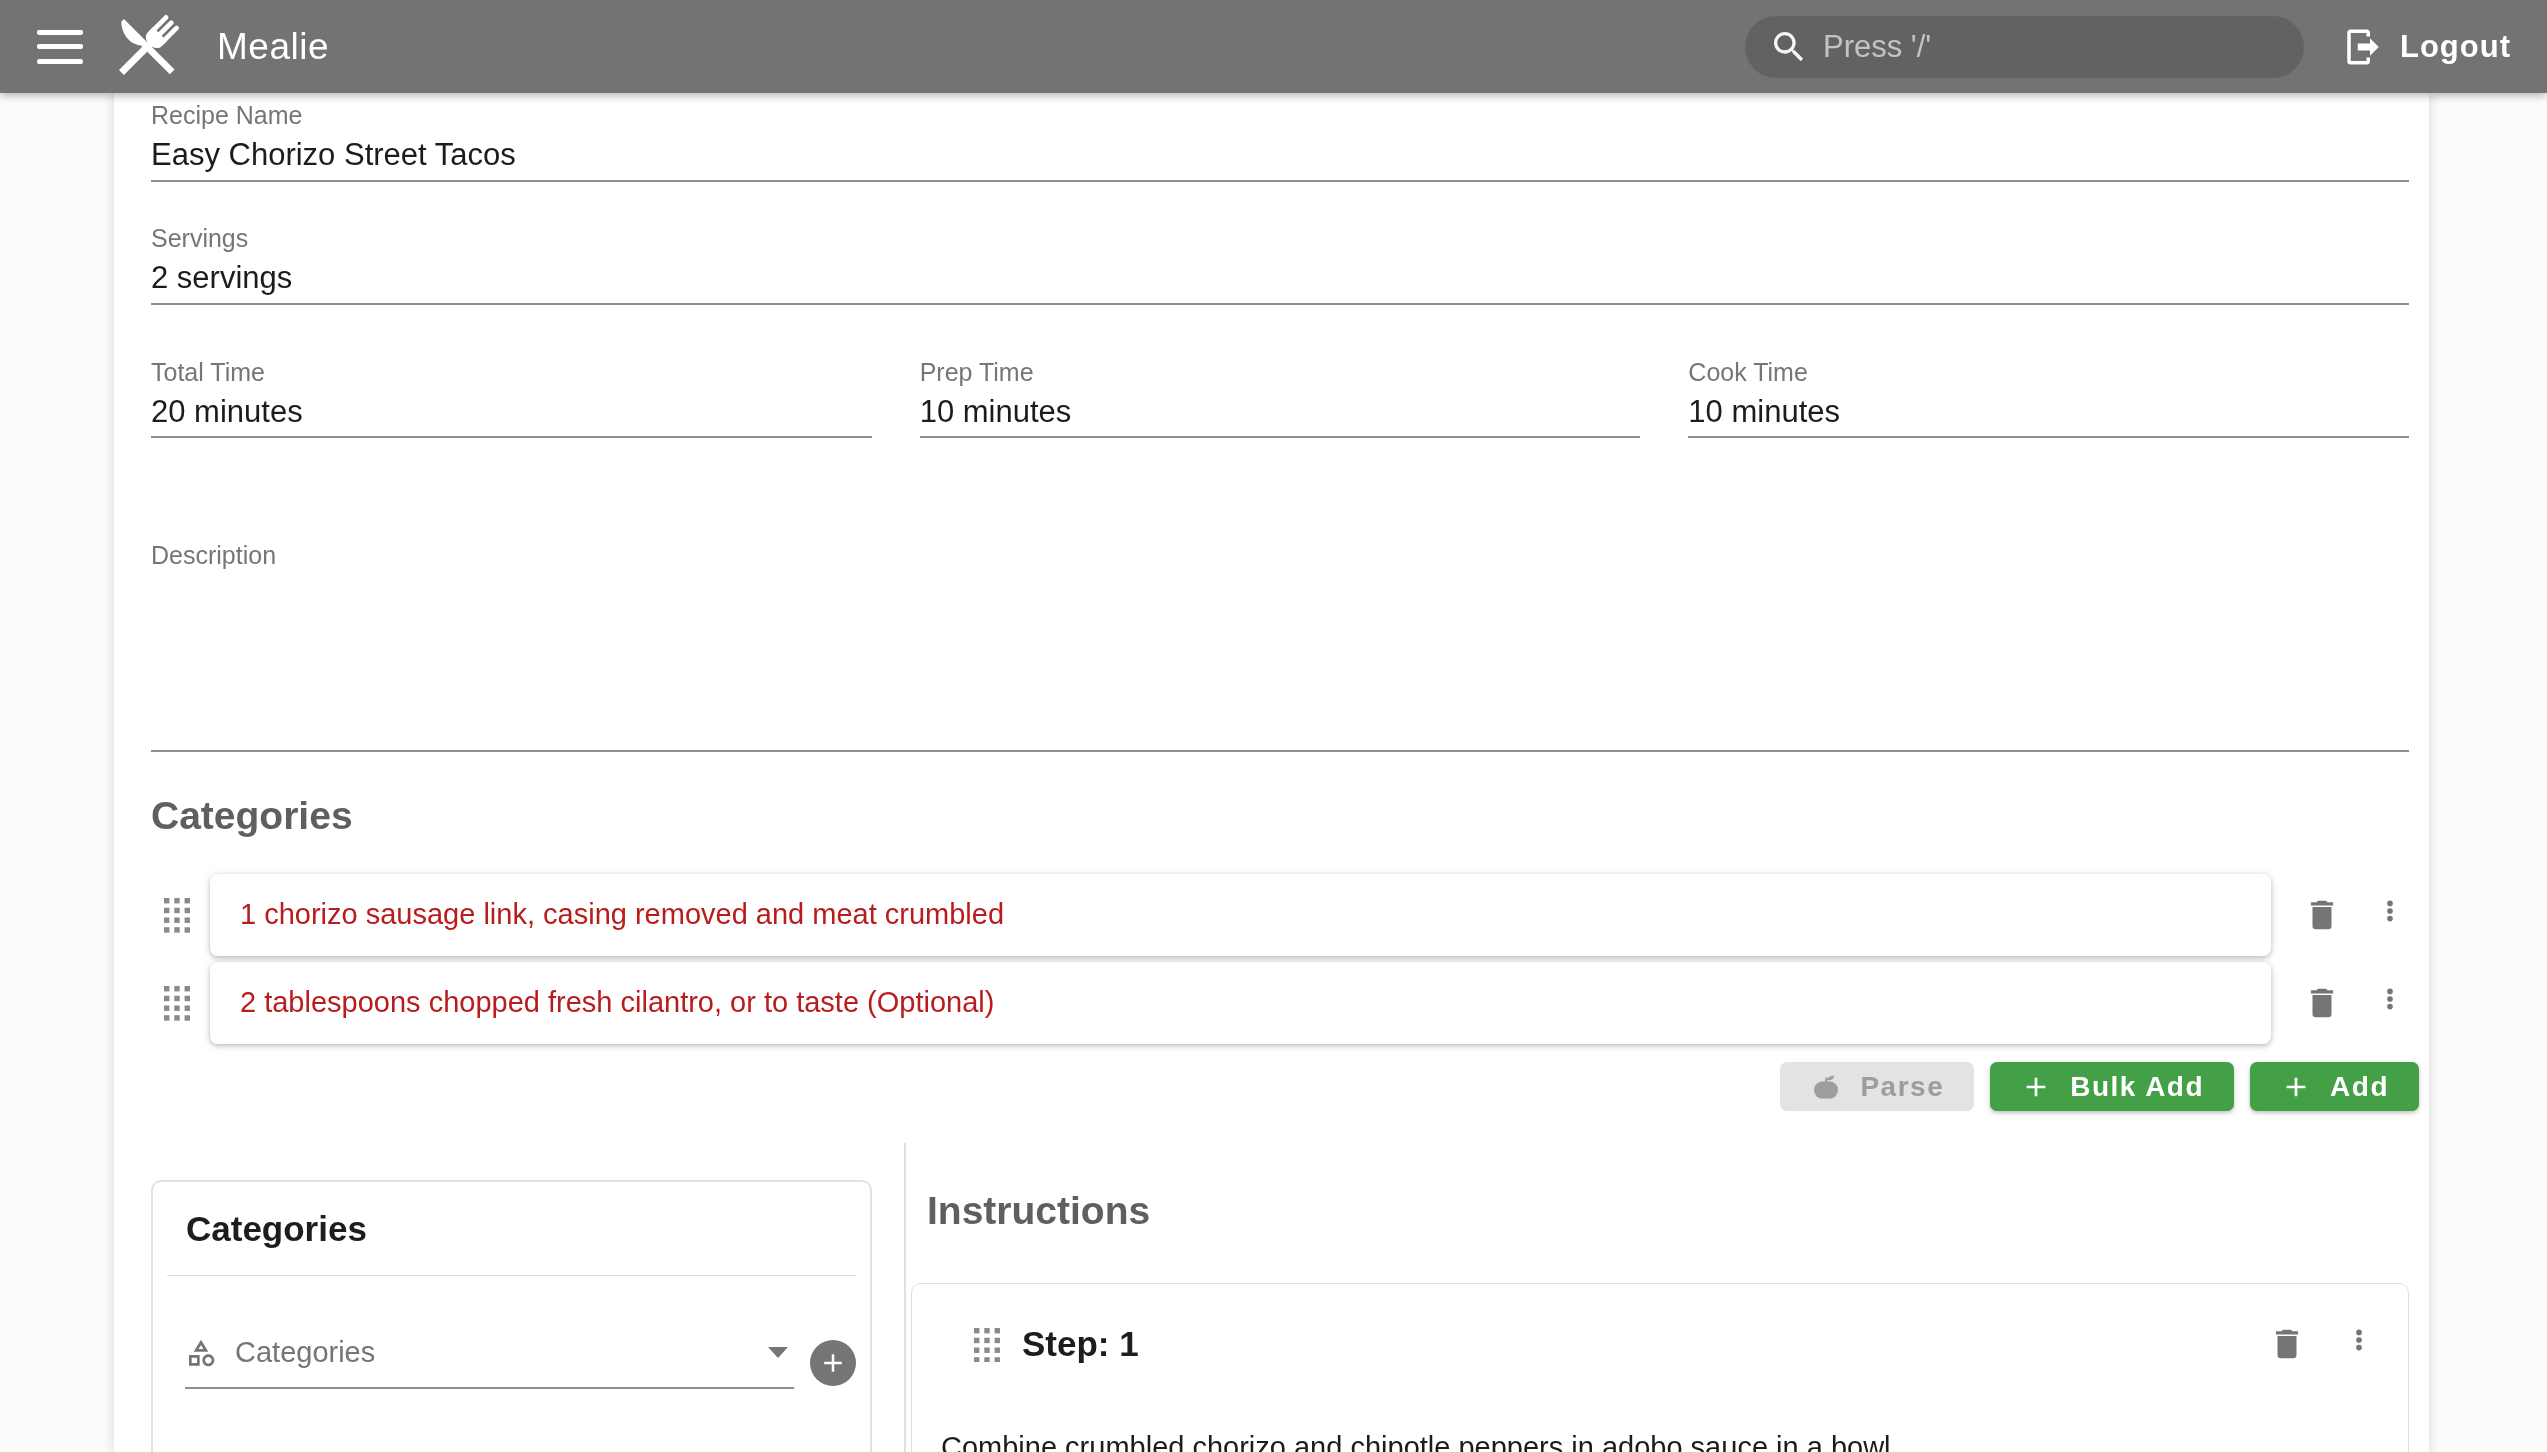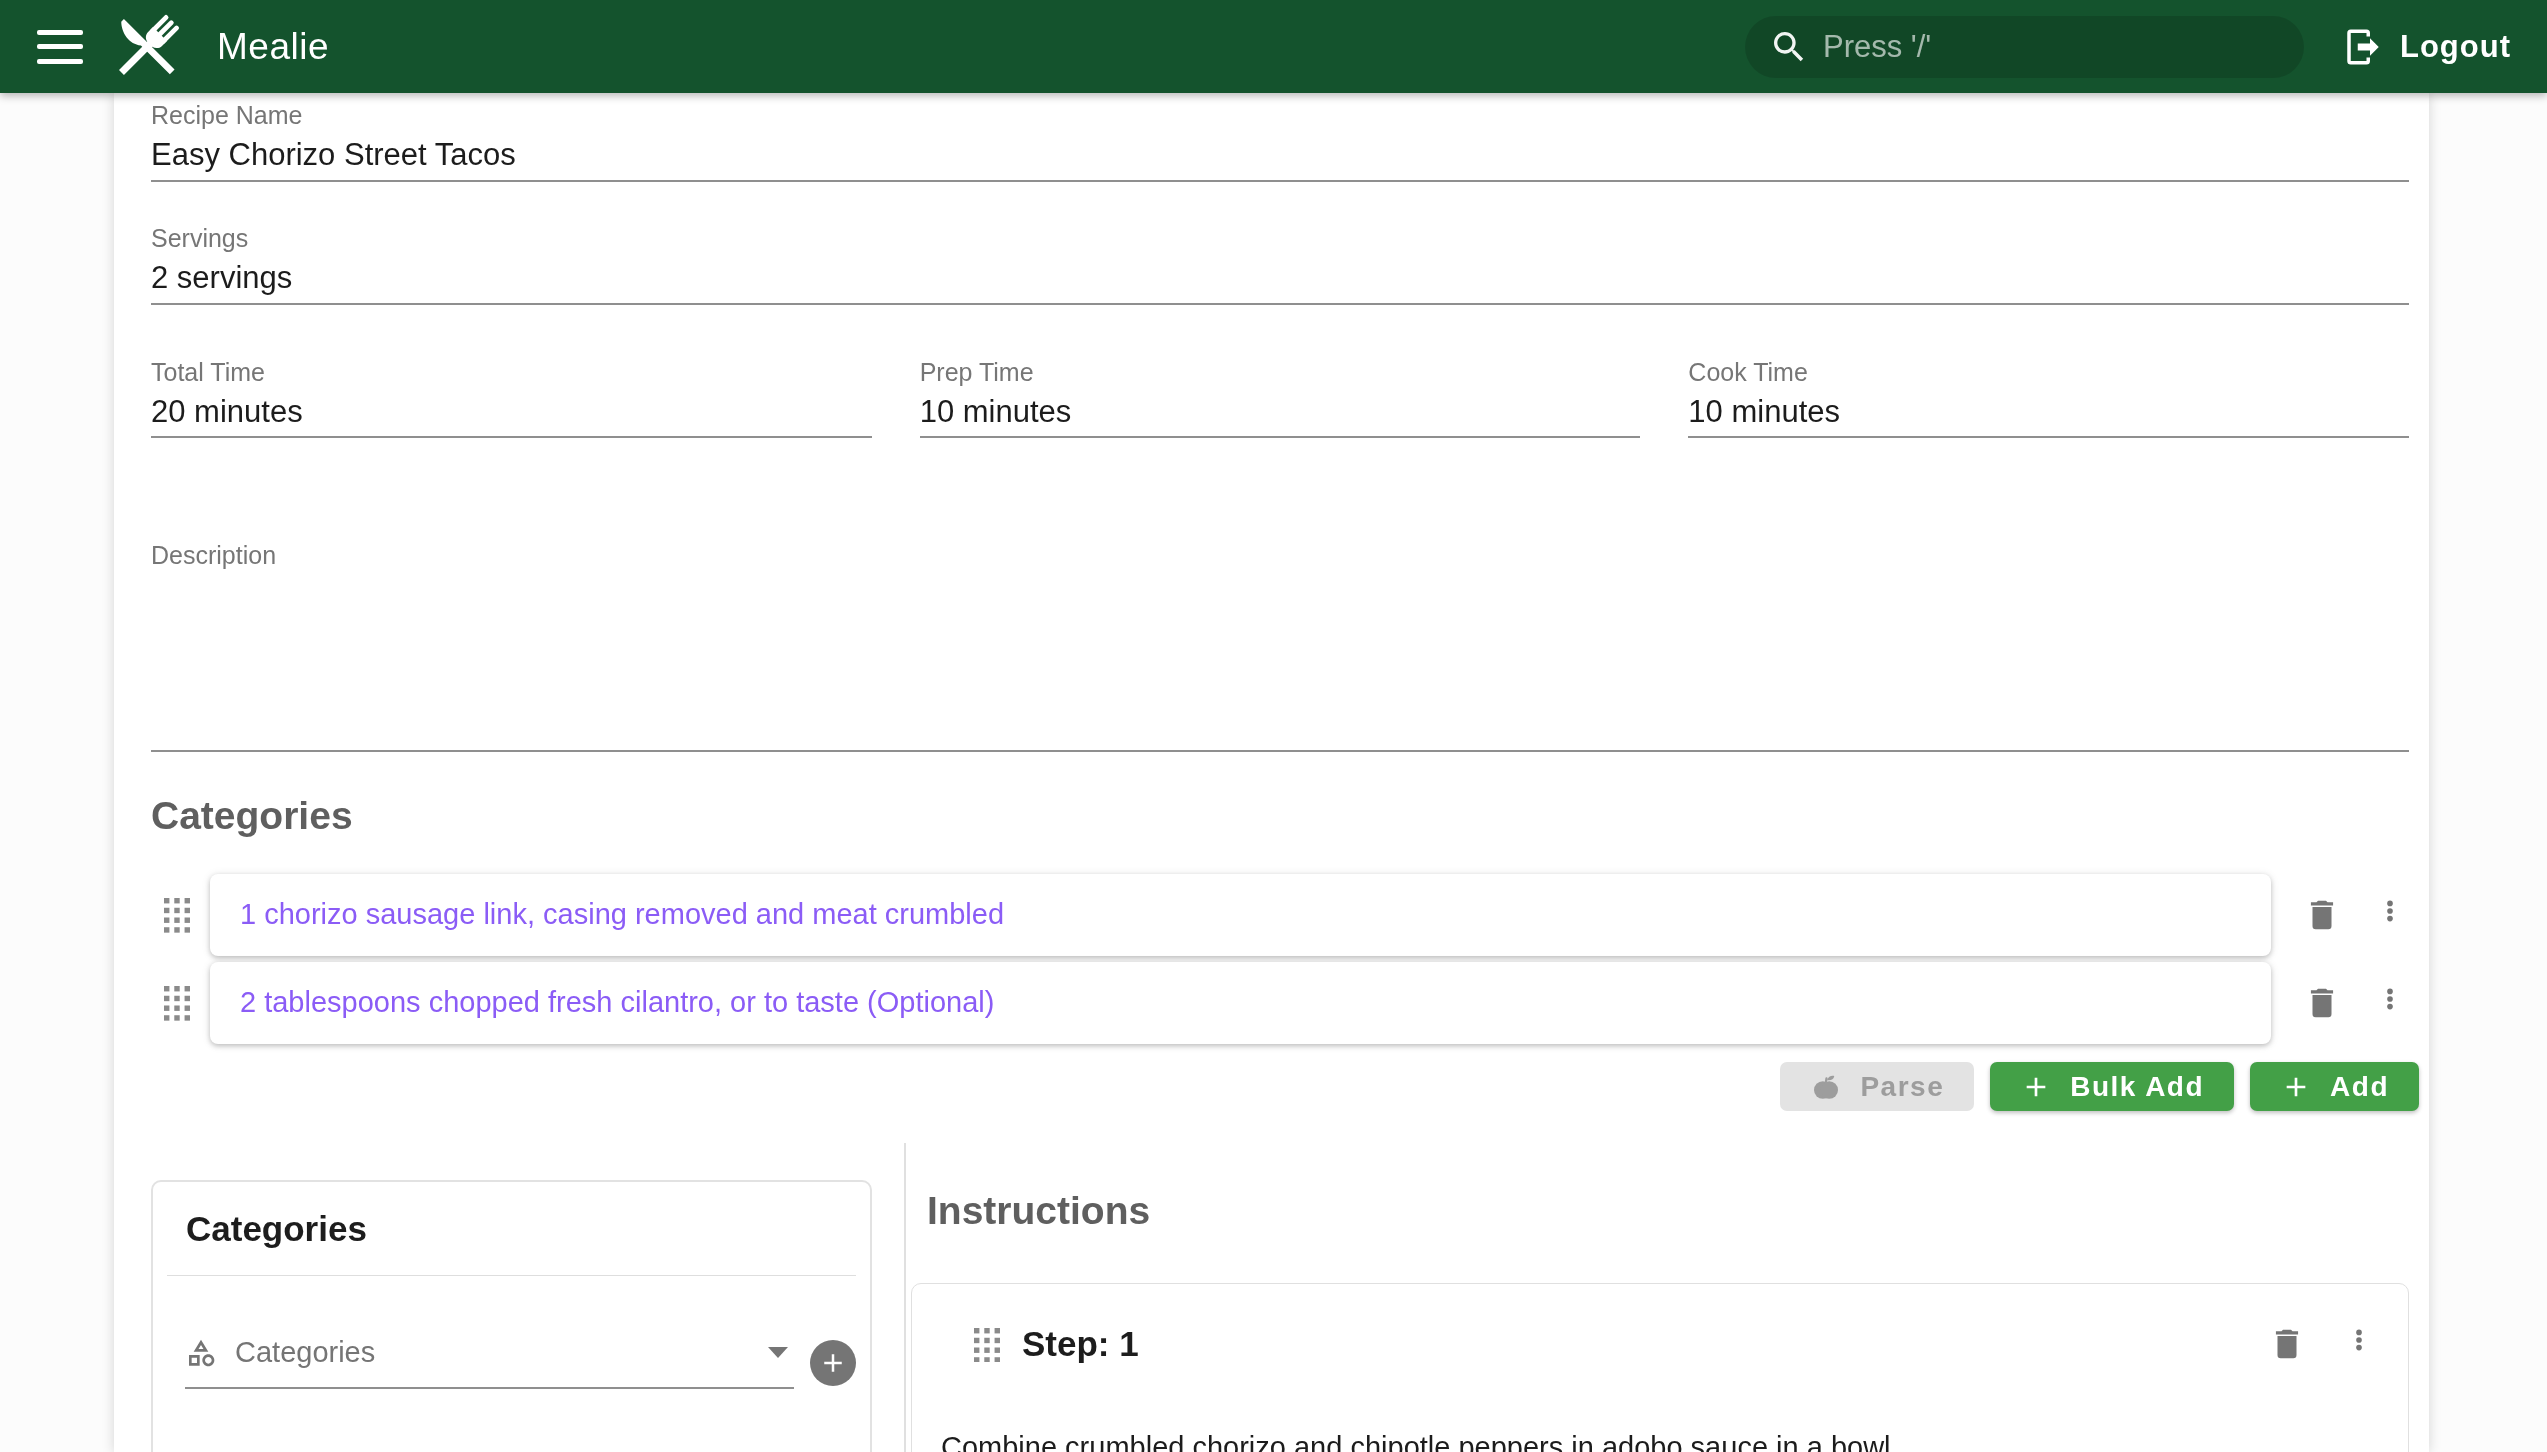--- a/index.html
+++ b/index.html
@@ -5,21 +5,21 @@
   html,body{margin:0;padding:0;}
   body{
     width:2547px;height:1453px;overflow:hidden;position:relative;
     background:#fcfcfc;
     font-family:"Liberation Sans","DejaVu Sans",sans-serif;
     -webkit-font-smoothing:antialiased;
   }
   
   .app-bar{
     position:absolute;top:0;left:0;right:0;height:93px;
-    background:#14532d;display:flex;align-items:center;
+    background:#737373;display:flex;align-items:center;
     box-shadow:0 3px 8px rgba(0,0,0,.28);z-index:20;
   }
   .hamburger{margin-left:37px;width:46px;height:34px;display:flex;flex-direction:column;justify-content:space-between;cursor:pointer;background:none;border:none;padding:0;}
   .hamburger span{display:block;height:5px;border-radius:2px;background:#fff;}
   .logo{width:76px;height:76px;margin-left:26px;color:#fff;}
   .app-title{color:#fff;font-size:37px;font-weight:500;letter-spacing:0.5px;margin-left:32px;}
   .bar-spacer{flex:1;}
   .search-pill{
     width:559px;height:62px;border-radius:33px;background:rgba(0,0,0,.14);
     display:flex;align-items:center;padding:0 10px 0 24px;box-sizing:border-box;cursor:text;
@@ -52,21 +52,21 @@
   .section-heading{position:absolute;left:37px;margin:0;font-size:39px;line-height:48px;font-weight:700;color:#5f5f5f;}
   .ingredients-heading{top:699px;}
 
   
   .ing-rows{position:absolute;top:780px;left:37px;right:20px;}
   .ing-row{display:flex;align-items:center;height:83px;margin-bottom:5px;}
   .drag-handle{width:26px;height:33px;color:#8a8a8a;margin-left:13px;flex:0 0 auto;cursor:grab;}
   .ing-card{
     flex:1;margin-left:20px;height:82px;background:#fff;border-radius:8px;
     box-shadow:0 2px 5px rgba(0,0,0,.2),0 1px 10px rgba(0,0,0,.1);
-    display:flex;align-items:center;padding:0 30px;font-size:29px;color:#8b5cf6;
+    display:flex;align-items:center;padding:0 30px;font-size:29px;color:#b91c1c;
     white-space:nowrap;overflow:hidden;cursor:text;
   }
   .icon-btn{background:none;border:none;padding:0;cursor:pointer;color:#757575;display:flex;align-items:center;justify-content:center;}
   .trash-ic{width:38px;height:38px;}
   .kebab-ic{width:26px;height:34px;}
   .row-trash{margin-left:32px;}
   .row-kebab{margin-left:36px;margin-right:6px;}
 
   
   .actions{position:absolute;top:969px;right:10px;display:flex;gap:16px;}

